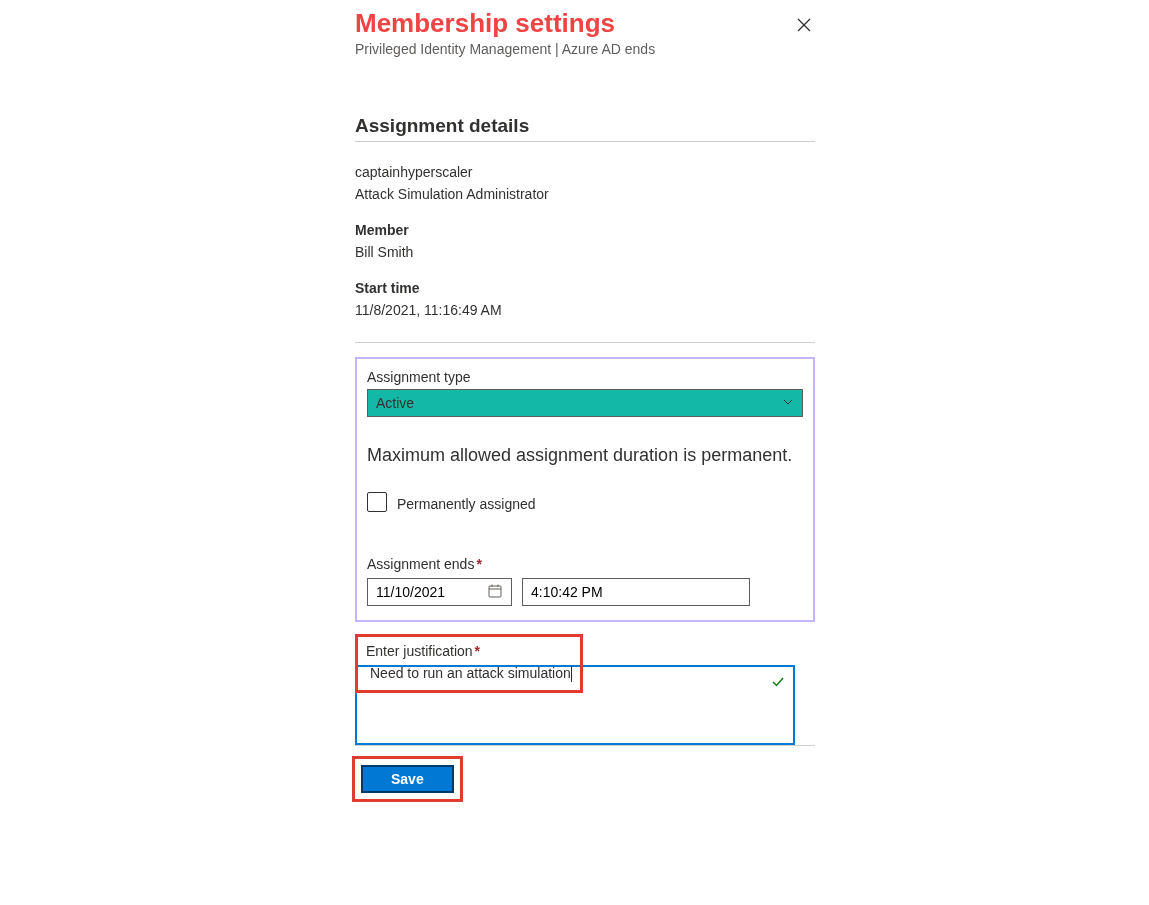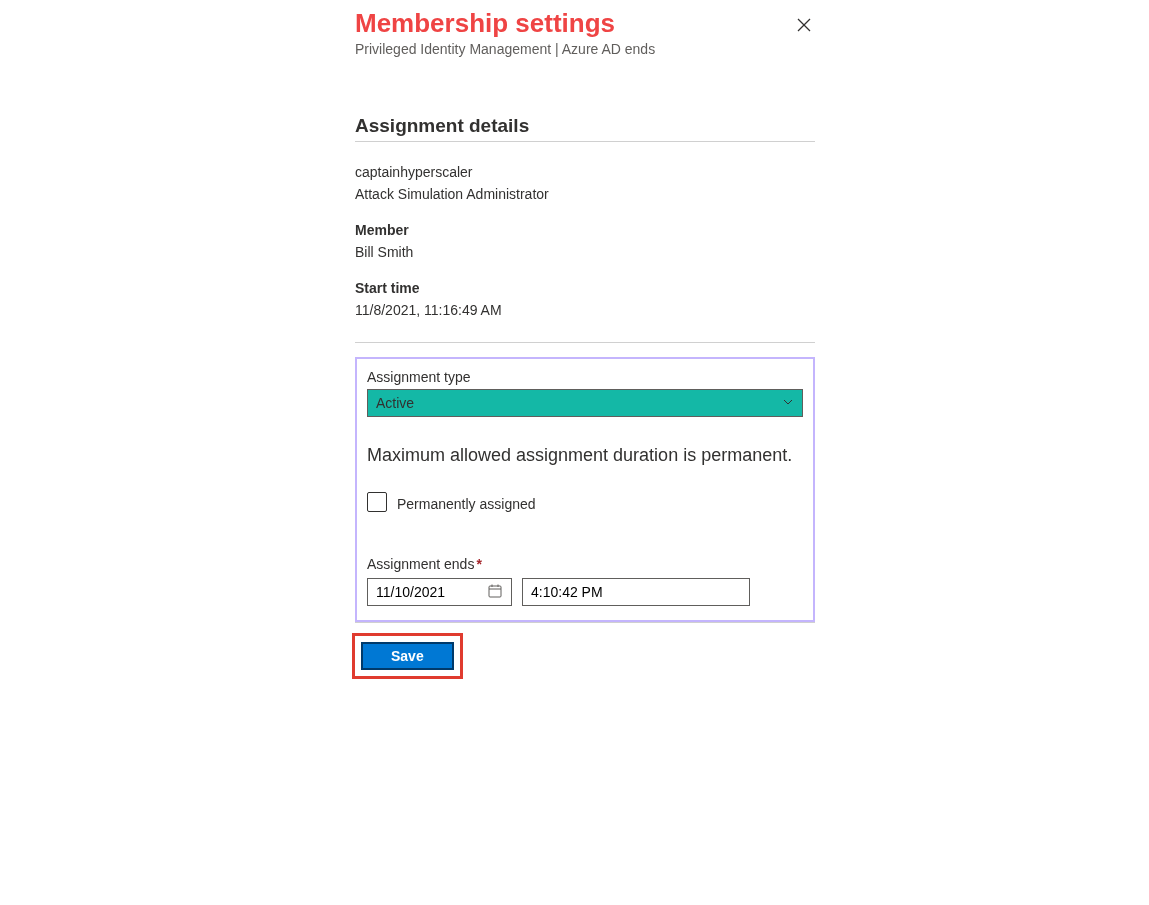--- a/index.html
+++ b/index.html
@@ -263,20 +263,38 @@
               <line x1="11" y1="1.5" x2="11" y2="4"></line>
             </svg>
         </span>
       </div>
       <div class="time-wrap">
         <input class="time-input" value="4:10:42 PM" style="">
       </div>
     </div>
   </div>
 
+  <div class="justify-section">
+    <div class="justify-box-wrap">
+      <div class="justify-label">
+        <span>Enter justification</span><span class="req-star">*</span>
+      </div>
+      <div style="font-size:14px; margin-top:6px; padding-left:4px;">
+        <span>Need to run an attack simulation</span><span class="cursor-line"></span>
+      </div>
+    </div>
+    <div class="textarea-wrap" style="margin-top:-28px; position:relative; z-index:-1;">
+      <textarea class="textarea" style="color: transparent;"></textarea>
+      <span class="check-icon">
+        <svg viewBox="0 0 14 14" fill="none" stroke="#107c10" stroke-width="1.5">
+            <polyline points="2,7 5.5,10.5 12,3"></polyline>
+          </svg>
+      </span>
+    </div>
+  </div>
 
   <div class="footer-divider"></div>
 
   <div class="save-wrap">
     <button class="save-btn">Save</button>
   </div>
 
 </div>
 
 </body></html>

